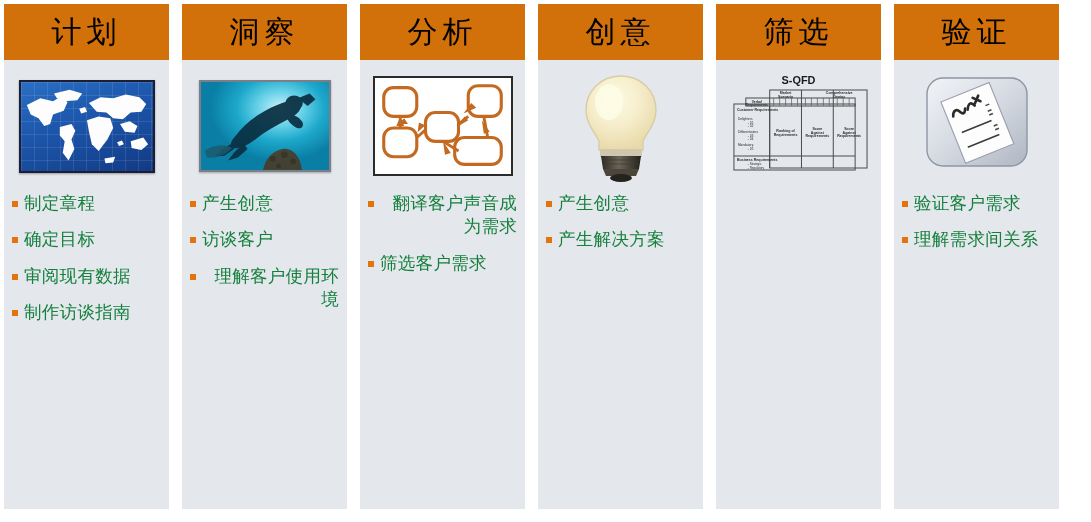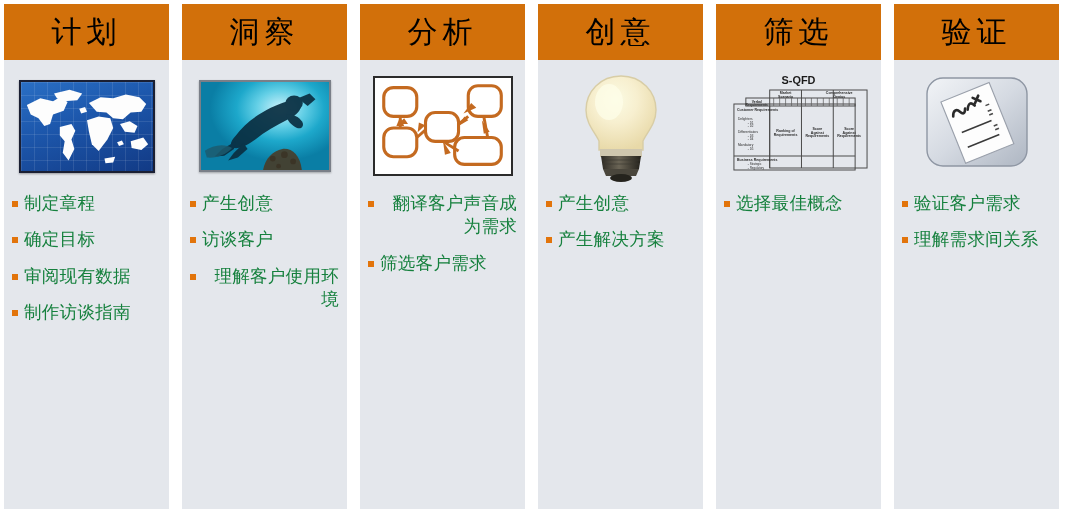--- a/index.html
+++ b/index.html
@@ -300,26 +300,20 @@
               <text x="62" y="65.6" font-size="3.6" text-anchor="middle">Requirements</text>
               <text x="94" y="60" font-size="3.6" text-anchor="middle">Score</text>
               <text x="94" y="63.6" font-size="3.6" text-anchor="middle">Against</text>
               <text x="94" y="67.2" font-size="3.6" text-anchor="middle">Requirements</text>
               <text x="126" y="60" font-size="3.6" text-anchor="middle">Score</text>
               <text x="126" y="63.6" font-size="3.6" text-anchor="middle">Against</text>
               <text x="126" y="67.2" font-size="3.6" text-anchor="middle">Requirements</text>
             </g>
           </svg>
         </div>
-      </div>
-      <div class="bullets">
-        <div class="bullet">
-            <span class="sq"></span>
-            <span class="txt">选择最佳概念</span>
-          </div>
       </div>
     </div>
   </div>
 
   <div class="col">
     <div class="col-header">验证</div>
     <div class="col-body">
       <div class="thumb-wrap">
         <div class="survey-img">
           <svg viewBox="0 0 112 104" preserveAspectRatio="none">

